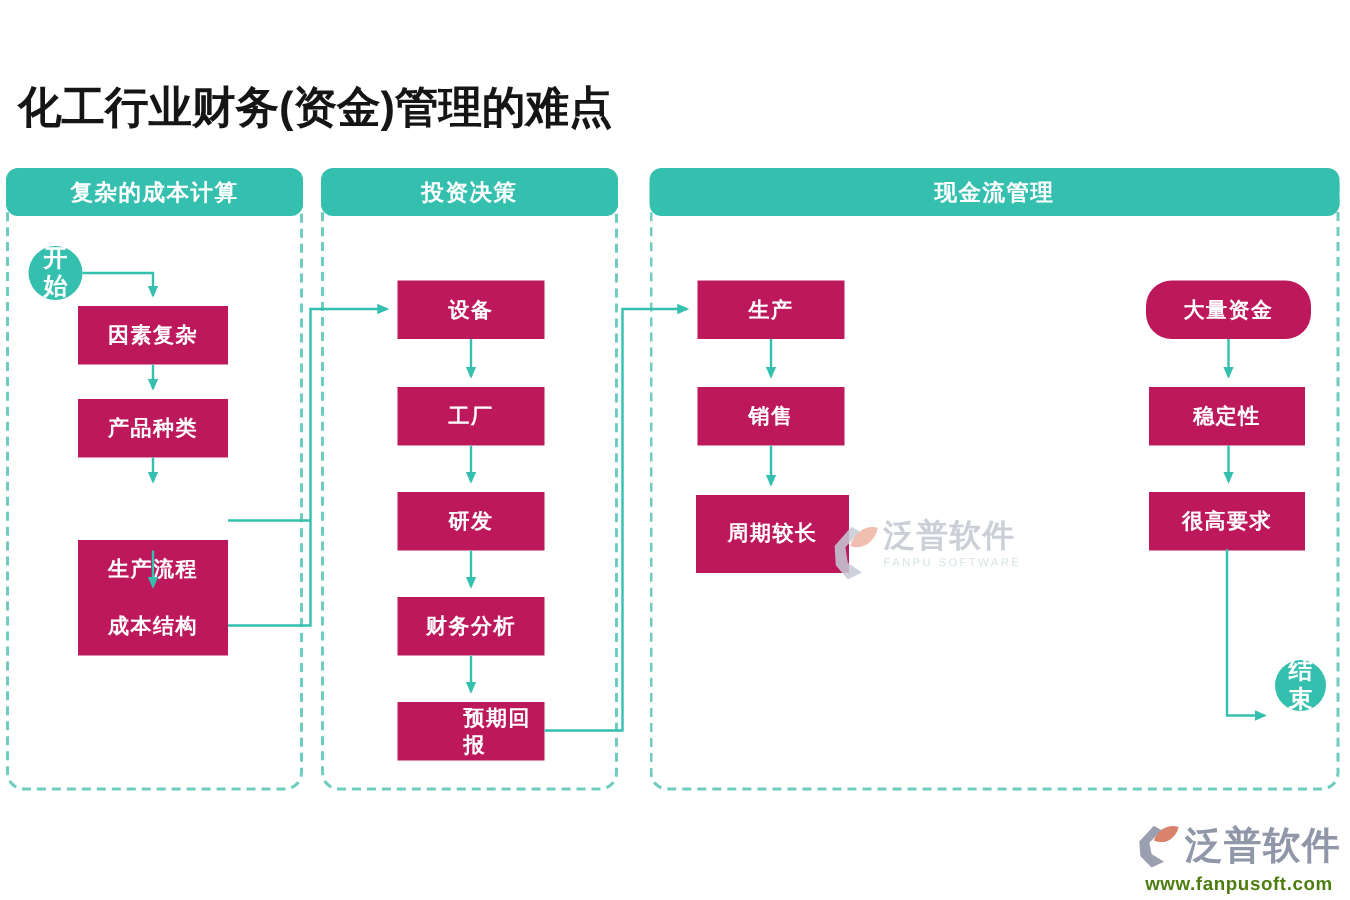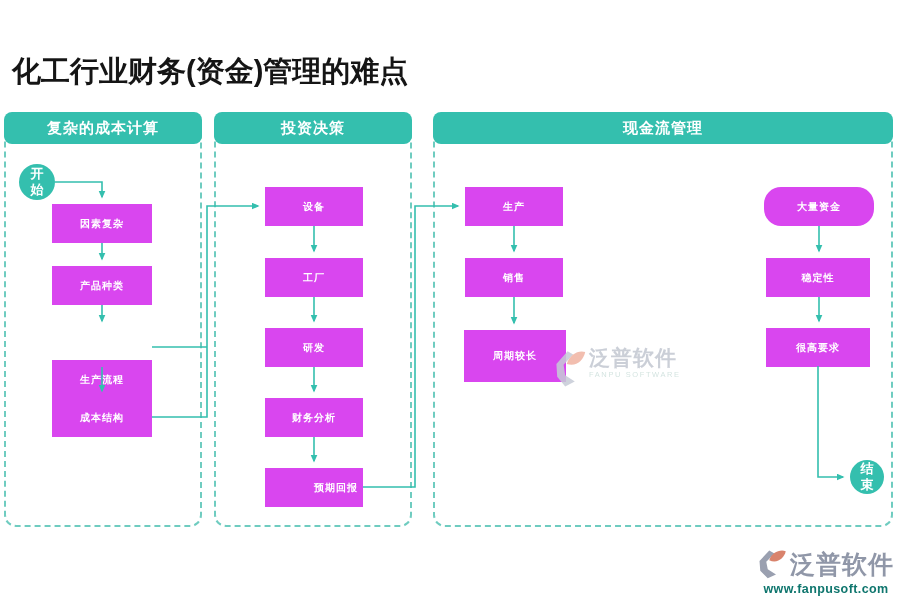--- a/index.html
+++ b/index.html
@@ -42,44 +42,44 @@
     font-weight: bold;
     display: flex;
     align-items: center;
     justify-content: center;
     letter-spacing: 1px;
     text-align: center;
   }
   .node {
     position: absolute;
     height: 39px;
-    background: #d946ef;
+    background: #be185d;
     color: #ffffff;
-    font-size: 10px;
+    font-size: 14px;
     font-weight: bold;
     display: flex;
     align-items: center;
     justify-content: center;
     letter-spacing: 1px;
   }
   .terminal {
     position: absolute;
     background: #34bfae;
     border-radius: 50%;
     color: #ffffff;
     font-weight: bold;
     display: flex;
     align-items: center;
     justify-content: center;
     text-align: center;
   }
   .terminal span {
     display: block;
     width: 1.05em;
-    font-size: 13px;
+    font-size: 16px;
     line-height: 1.2;
     word-break: break-all;
   }
   #connectors {
     position: absolute;
     left: 0;
     top: 0;
     pointer-events: none;
   }
   .watermark {
@@ -122,21 +122,21 @@
   .footer-brandmark .fb-brand {
     font-size: 25px;
     font-weight: bold;
     color: #9097a8;
     letter-spacing: 1px;
     line-height: 1;
   }
   .footer-brandmark .fb-url {
     font-size: 12.5px;
     font-weight: bold;
-    color: #0f766e;
+    color: #4d7c0f;
     letter-spacing: 0.4px;
     margin-top: 1px;
   }
 </style>
 </head>
 <body>
 
 <div id="stage">
 
   <div class="page-title">化工行业财务(资金)管理的难点</div>
@@ -169,21 +169,21 @@
   <div class="node" style="left:265px; top:468px; width:98px;padding-left:44px;">预期回报</div>
 
   <div class="node" style="left:465px; top:187px; width:98px;">生产</div>
   <div class="node" style="left:465px; top:258px; width:98px;">销售</div>
   <div class="node" style="left:464px; top:330px; width:102px; height:52px;">周期较长</div>
 
   <div class="node" style="left:764px; top:187px; width:110px;border-radius:17px;">大量资金</div>
   <div class="node" style="left:766px; top:258px; width:104px;">稳定性</div>
   <div class="node" style="left:766px; top:328px; width:104px;">很高要求</div>
 
-  <div class="terminal" style="left:850px; top:460px; width:34px; height:34px;">
+  <div class="terminal" style="left:850px; top:440px; width:34px; height:34px;">
     <span>结束</span>
   </div>
 
   <svg id="connectors" width="900" height="600" viewBox="0 0 900 600">
     <defs>
       <marker id="arr" markerWidth="9" markerHeight="8" refX="6.5" refY="3.5" orient="auto" markerUnits="userSpaceOnUse">
         <path d="M0,0 L8,3.5 L0,7 Z" fill="#34bfae"></path>
       </marker>
     </defs>
     <g fill="none" stroke="#34bfae" stroke-width="1.6">

